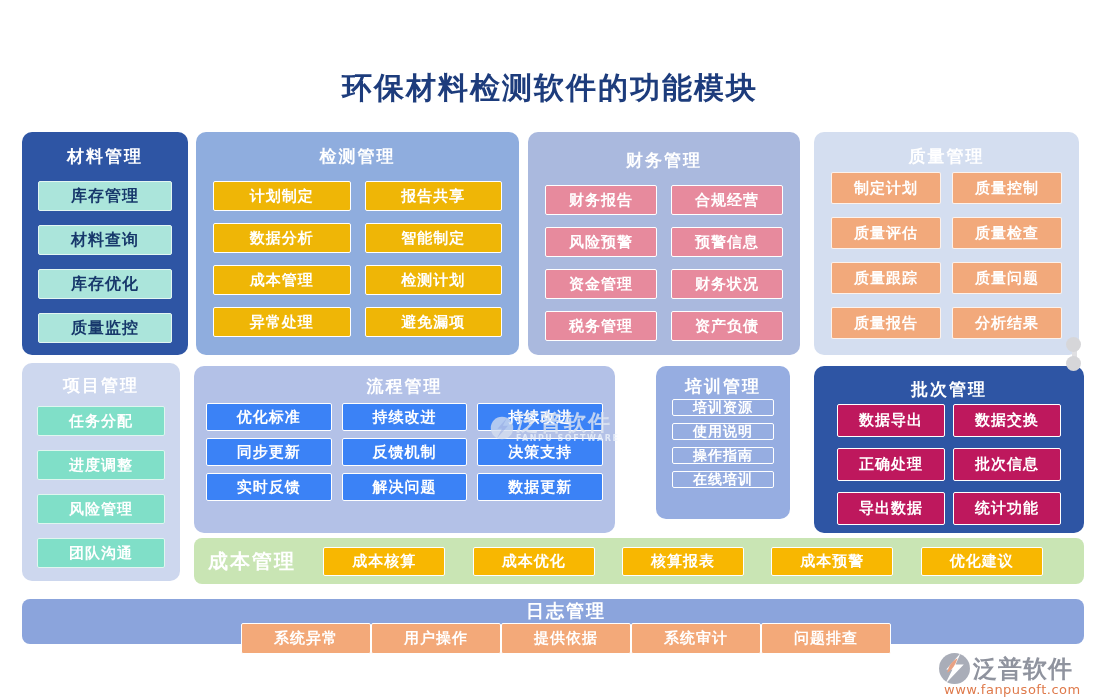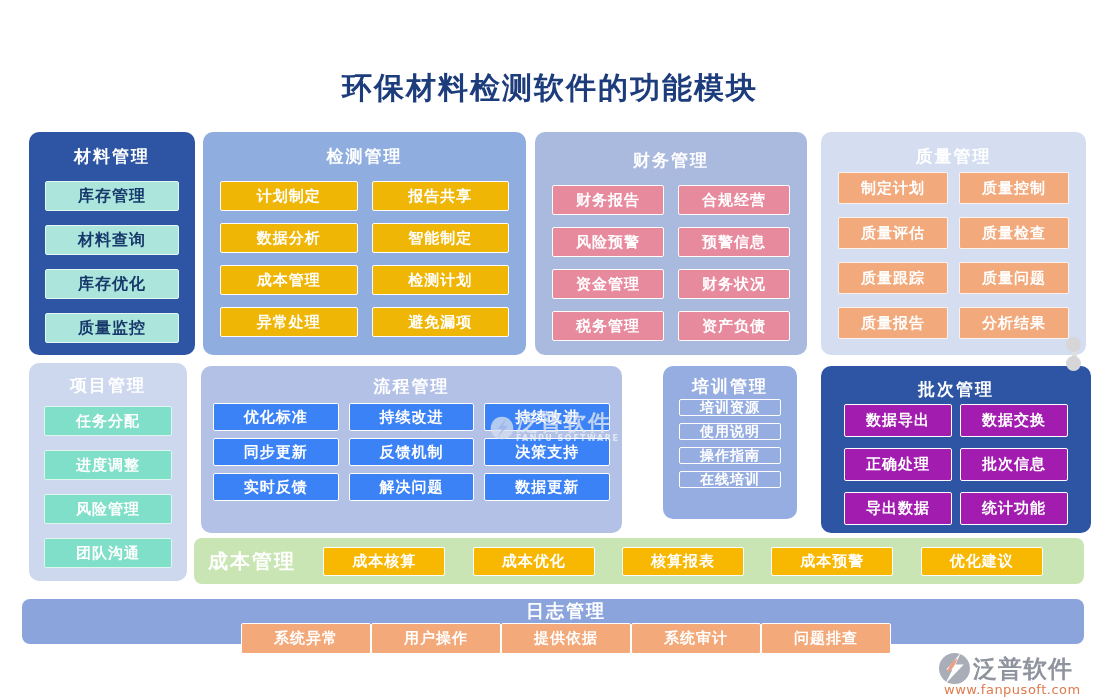--- a/index.html
+++ b/index.html
@@ -4,21 +4,21 @@
 <style>
   html,body{margin:0;padding:0;background:#ffffff;}
   body{
     width:1100px;height:700px;position:relative;overflow:hidden;
     font-family:"DejaVu Sans","Liberation Sans",sans-serif;
   }
   .page-title{
     position:absolute;top:68px;left:0;width:1100px;text-align:center;
     font-size:30px;font-weight:bold;color:#1d3c7c;letter-spacing:2px;
   }
-  .panel{position:absolute;border-radius:10px;box-sizing:border-box;margin-left:7px;}
+  .panel{position:absolute;border-radius:10px;box-sizing:border-box;}
   .panel-title{
     color:#ffffff;font-weight:bold;font-size:17px;text-align:center;
     letter-spacing:2px;height:22px;line-height:22px;
   }
   .btn{
     display:flex;align-items:center;justify-content:center;
     font-weight:bold;font-size:15px;color:#ffffff;height:30px;
     border:1px solid #ffffff;border-radius:2px;box-sizing:border-box;
     letter-spacing:1px;white-space:nowrap;
   }
@@ -46,21 +46,21 @@
   .p-process{left:194px;top:366px;width:421px;height:167px;background:#b3c1e7;padding-top:9px;}
   .grid3{display:grid;grid-template-columns:1fr 1fr 1fr;gap:7px 10px;padding:0 12px;margin-top:6px;}
   .p-process .btn{background:#3b82f6;height:28px;}
 
   .p-training{left:656px;top:366px;width:134px;height:153px;background:#96ade1;padding-top:9px;}
   .p-training .col{display:flex;flex-direction:column;gap:7px;padding:0 16px;margin-top:2px;}
   .p-training .btn{background:transparent;border:1.5px solid #ffffff;height:17px;font-size:14px;}
 
   .p-batch{left:814px;top:366px;width:270px;height:167px;background:#2e55a4;padding-top:12px;}
   .p-batch .grid2{gap:11px 8px;padding:0 23px;margin-top:4px;}
-  .p-batch .btn{background:#a21caf;height:33px;}
+  .p-batch .btn{background:#be185d;height:33px;}
 
   
   .bar{position:absolute;border-radius:8px;display:flex;align-items:center;box-sizing:border-box;}
   .bar-title{color:#ffffff;font-weight:bold;letter-spacing:2px;white-space:nowrap;}
   .bar-items{display:flex;flex:1;justify-content:space-evenly;align-items:center;}
   .b-cost{left:194px;top:538px;width:890px;height:46px;background:#c9e5b4;padding:0 14px;}
   .b-cost .bar-title{font-size:20px;}
   .b-cost .btn{background:#f8b701;width:122px;height:29px;}
   .b-log{left:22px;top:599px;width:1062px;height:45px;background:#8ba4dc;padding:0 18px 0 44px;flex-direction:column;}
   .b-log .bar-title{font-size:18px;}

